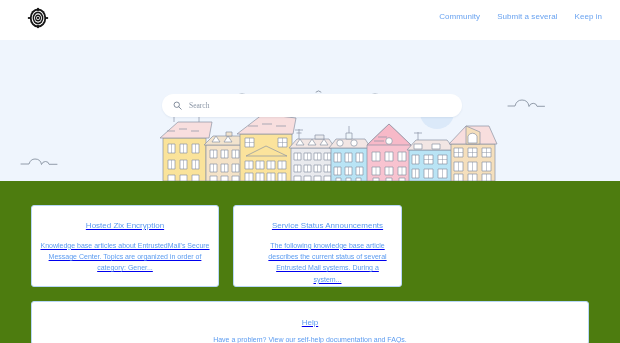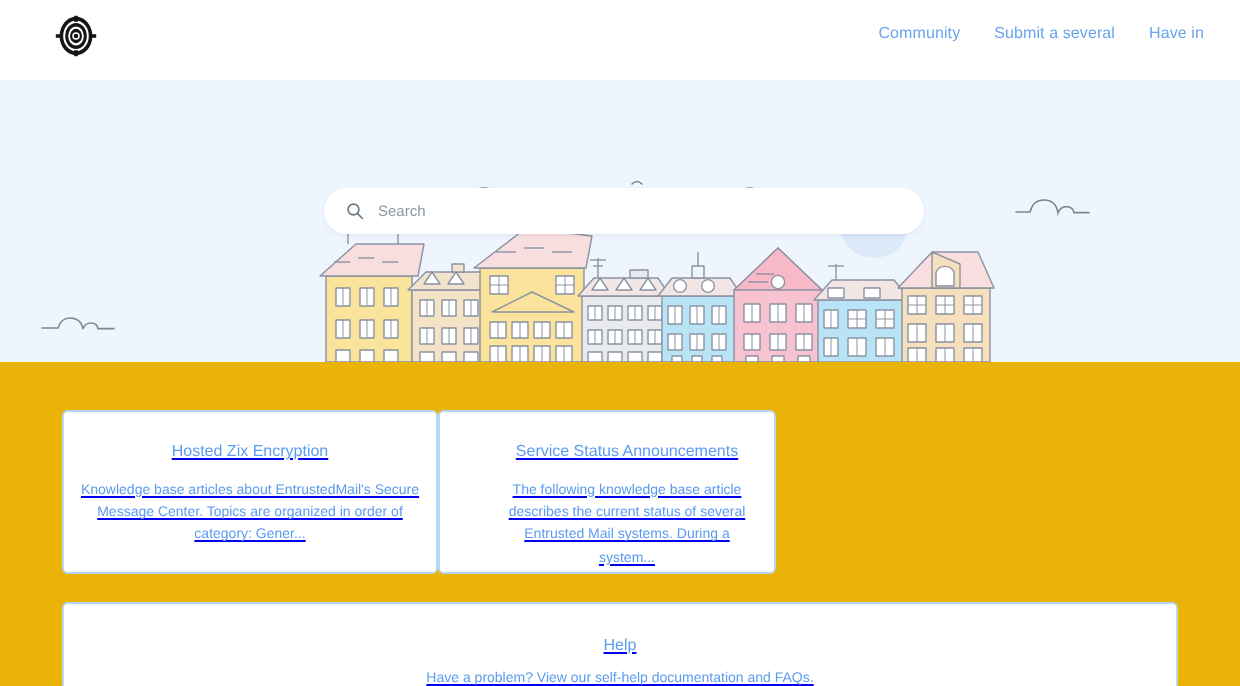--- a/index.html
+++ b/index.html
@@ -2,21 +2,21 @@
 <html><head>
 <meta charset="utf-8">
 <style>
   * { box-sizing: border-box; margin: 0; padding: 0; }
   html, body {
     width: 620px; height: 343px;
     overflow: hidden;
     background: #ffffff;
     font-family: "Liberation Sans", sans-serif;
   }
-  #page { position: relative; width: 620px; height: 343px; background:#eab308; }
+  #page { position: relative; width: 620px; height: 343px; background:#4d7c0f; }
 
   
   .topbar {
     position: absolute; left:0; top:0; width:620px; height:40px;
     background:#ffffff;
   }
   .logo {
     position:absolute; left:27px; top:7px; width:22px; height:22px;
   }
   .navlinks {
@@ -38,29 +38,29 @@
   .searchwrap {
     position:absolute; left:162px; top:54px; width:300px; height:23px;
     background:#ffffff; border-radius:12px;
     box-shadow:0 1px 2px rgba(40,70,120,0.07);
     display:flex; align-items:center; padding-left:11px; gap:7px;
     z-index:5;
   }
   .search-icon { width:9px; height:9px; flex:0 0 auto; display:block; }
   .search-input {
     border:0; outline:0; background:transparent;
-    font-family:Liberation Sans, sans-serif;
+    font-family:Liberation Serif, serif;
     font-size:7.5px; color:#6b7789; width:240px; padding:0;
   }
   .search-input::placeholder { color:#8b96a6; }
 
   
   .cards {
     position:absolute; left:31px; top:205px;
-    width:558px; display:flex; gap:0;
+    width:558px; display:flex; gap:14px;
   }
   .card {
     border:1px solid #b7d7f7; border-radius:3px;
     background:#ffffff;
     height:82px;
     display:flex; flex-direction:column; align-items:center;
     padding:16px 8px 8px 8px;
     overflow:hidden;
   }
   .card.c1 { width:188px; }
@@ -102,21 +102,21 @@
         <rect x="10.1" y="0.9" width="1.8" height="3.0" fill="#161616"></rect>
         <rect x="10.1" y="18.1" width="1.8" height="3.0" fill="#161616"></rect>
         <rect x="0.9" y="10.1" width="3.2" height="1.8" fill="#161616"></rect>
         <rect x="17.9" y="10.1" width="3.2" height="1.8" fill="#161616"></rect>
       </svg>
     </a>
 
     <div class="navlinks">
       <a class="navlink" href="#">Community</a>
       <a class="navlink" href="#">Submit a several</a>
-      <a class="navlink" href="#">Have in</a>
+      <a class="navlink" href="#">Keep in</a>
     </div>
   </div>
 
   <div class="hero">
 
     <svg class="hero-svg" viewBox="0 0 620 141" preserveAspectRatio="none">
 
       <ellipse cx="437" cy="73" rx="17" ry="16" fill="#dbe9f9"></ellipse>
 
       <g stroke="#7b8696" stroke-width="0.8" fill="none" stroke-linecap="round">

